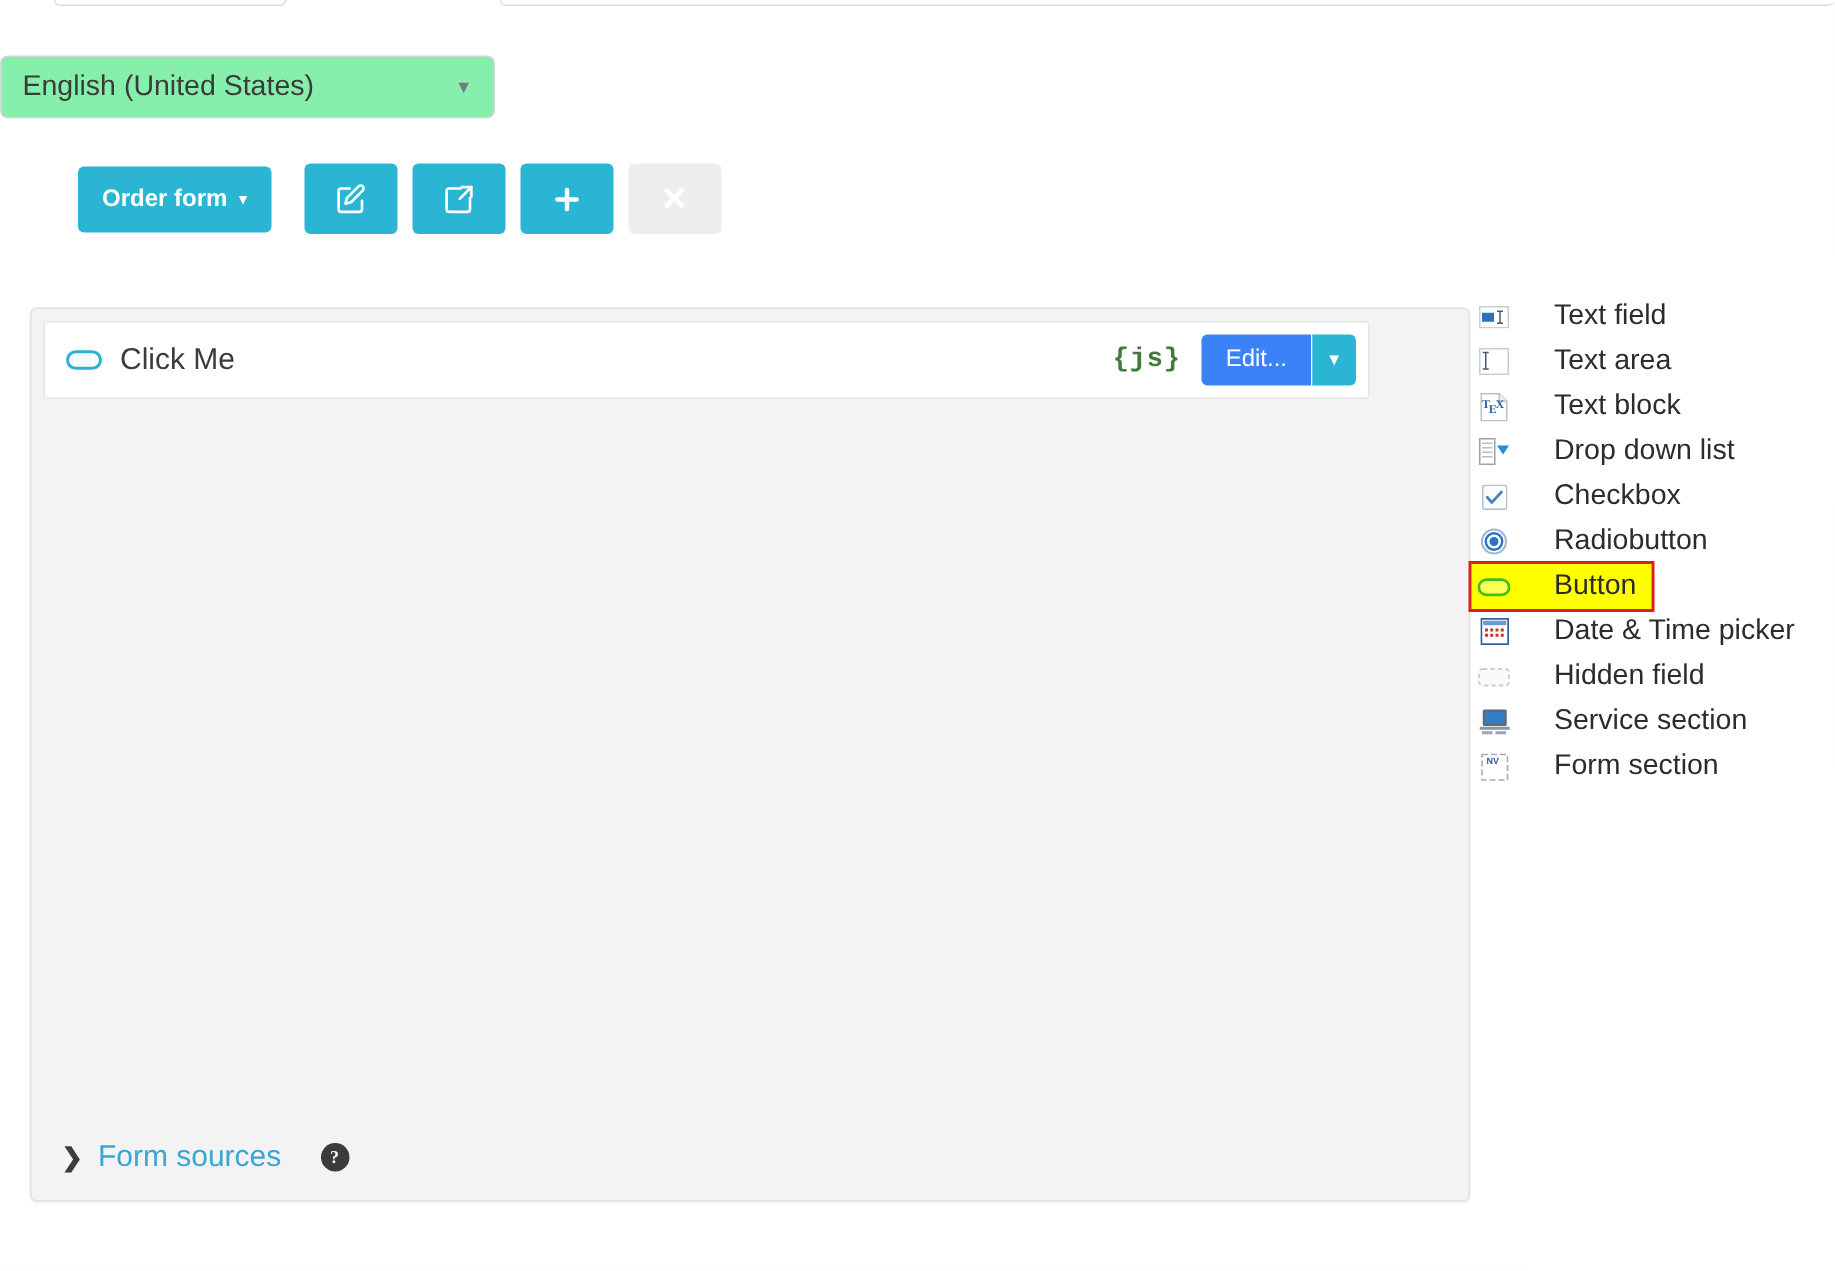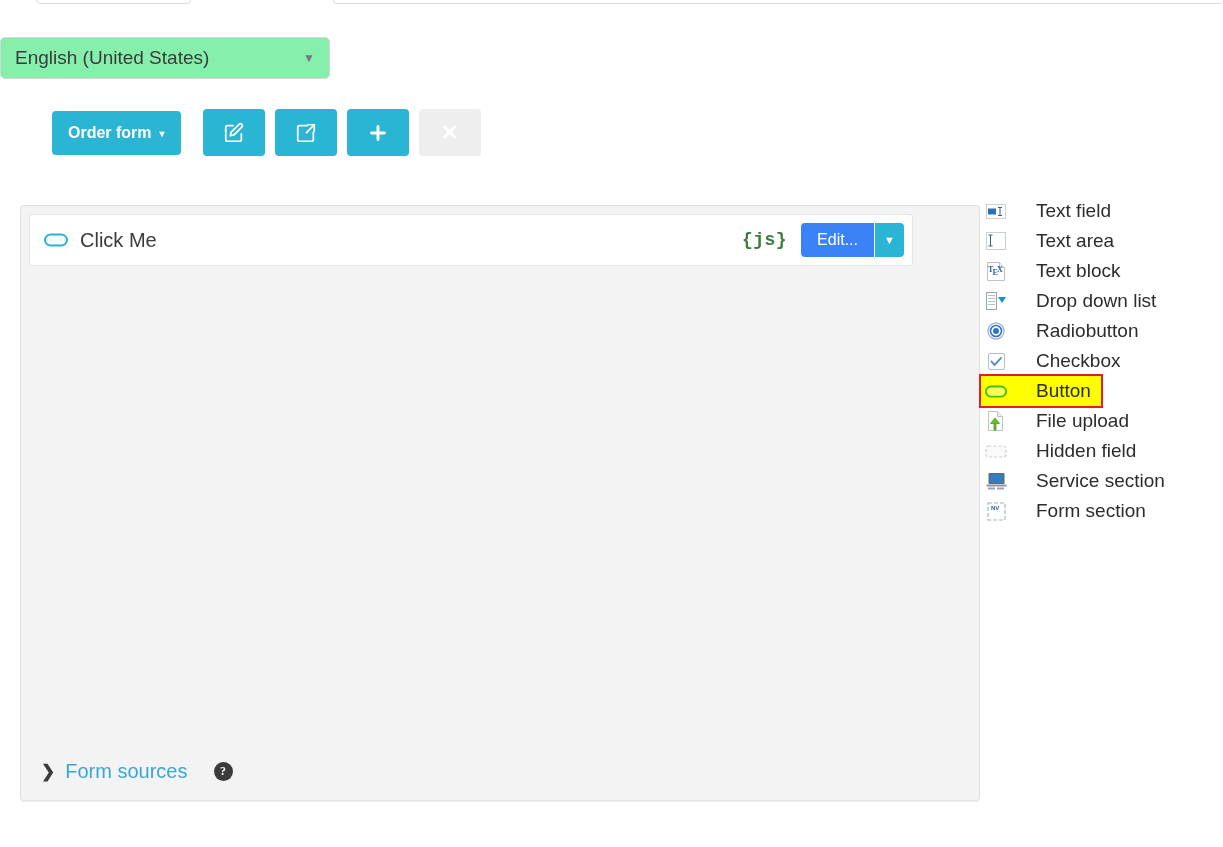--- a/index.html
+++ b/index.html
@@ -382,59 +382,68 @@
         <rect x="0.5" y="0.5" width="10" height="17" fill="#ffffff" stroke="#9aa4ae"></rect>
         <path d="M2 3.5h7M2 6.5h7M2 9.5h7M2 12.5h7" stroke="#b6bec6" stroke-width="1"></path>
         <path d="M12 5l8 0-4 6z" fill="#1f8ed6"></path>
       </svg>
     </span>
     <span class="p-label">Drop down list</span>
   </div>
 
   <div class="palette-item">
     <span class="p-icon">
+      <svg width="17" height="17" viewBox="0 0 17 17">
+        <rect x="0.5" y="0.5" width="16" height="16" rx="1.5" fill="#fbfcfd" stroke="#b3bec9"></rect>
+        <path d="M3.5 8.5l3 3.5 6.5-7" fill="none" stroke="#4a7fc1" stroke-width="1.8" stroke-linecap="round" stroke-linejoin="round"></path>
+      </svg>
+    </span>
+    <span class="p-label">Checkbox</span>
+  </div>
+
+  <div class="palette-item">
+    <span class="p-icon">
       <svg width="18" height="18" viewBox="0 0 18 18">
         <circle cx="9" cy="9" r="8" fill="#ffffff" stroke="#9fb7d4" stroke-width="1.4"></circle>
         <circle cx="9" cy="9" r="5.5" fill="none" stroke="#2e74c4" stroke-width="1.6"></circle>
         <circle cx="9" cy="9" r="3" fill="#2e74c4"></circle>
       </svg>
     </span>
     <span class="p-label">Radiobutton</span>
   </div>
 
-  <div class="palette-item">
-    <span class="p-icon">
-      <svg width="17" height="17" viewBox="0 0 17 17">
-        <rect x="0.5" y="0.5" width="16" height="16" rx="1.5" fill="#fbfcfd" stroke="#b3bec9"></rect>
-        <path d="M3.5 8.5l3 3.5 6.5-7" fill="none" stroke="#4a7fc1" stroke-width="1.8" stroke-linecap="round" stroke-linejoin="round"></path>
-      </svg>
-    </span>
-    <span class="p-label">Checkbox</span>
-  </div>
-
   <div class="palette-item highlighted">
     <span class="p-icon">
       <svg width="24" height="15" viewBox="0 0 24 15">
         <rect x="1" y="2" width="22" height="11" rx="5.5" ry="5.5" fill="#ffff55" stroke="#3fbf1f" stroke-width="2"></rect>
       </svg>
     </span>
     <span class="p-label">Button</span>
   </div>
 
-
-  <div class="palette-item">
-    <span class="p-icon">
-      <svg width="20" height="20" viewBox="0 0 20 20">
-        <path d="M2.5 0.5h9l5 5v14h-14z" fill="#ffffff" stroke="#b9c1c9"></path>
-        <path d="M11.5 0.5v5h5" fill="#eef1f4" stroke="#b9c1c9"></path>
-        <path d="M10 19V12.5h3.5L9 7l-4.5 5.5H8V19z" fill="#62c01f" stroke="#4ba018" stroke-width="0.8"></path>
-      </svg>
-    </span>
-    <span class="p-label">File upload</span>
-  </div>
+  <div class="palette-item">
+    <span class="p-icon">
+      <svg width="19" height="18" viewBox="0 0 19 18">
+        <rect x="0.5" y="0.5" width="18" height="17" fill="#ffffff" stroke="#2f5f9e" stroke-width="1.3"></rect>
+        <rect x="1.8" y="1.8" width="15.4" height="3" fill="#6b9ad4"></rect>
+        <g fill="#c0392b">
+          <rect x="3" y="7" width="2" height="2"></rect>
+            <rect x="6.5" y="7" width="2" height="2"></rect>
+          <rect x="10" y="7" width="2" height="2"></rect>
+            <rect x="13.5" y="7" width="2" height="2"></rect>
+          <rect x="3" y="10.5" width="2" height="2"></rect>
+            <rect x="6.5" y="10.5" width="2" height="2"></rect>
+          <rect x="10" y="10.5" width="2" height="2"></rect>
+            <rect x="13.5" y="10.5" width="2" height="2"></rect>
+        </g>
+      </svg>
+    </span>
+    <span class="p-label">Date &amp; Time picker</span>
+  </div>
+
 
   <div class="palette-item">
     <span class="p-icon">
       <svg width="22" height="13" viewBox="0 0 22 13">
         <rect x="1" y="1" width="20" height="11" rx="2.5" fill="#fafafa" stroke="#c9cfd5" stroke-width="1.2" stroke-dasharray="3 2"></rect>
       </svg>
     </span>
     <span class="p-label">Hidden field</span>
   </div>
 

